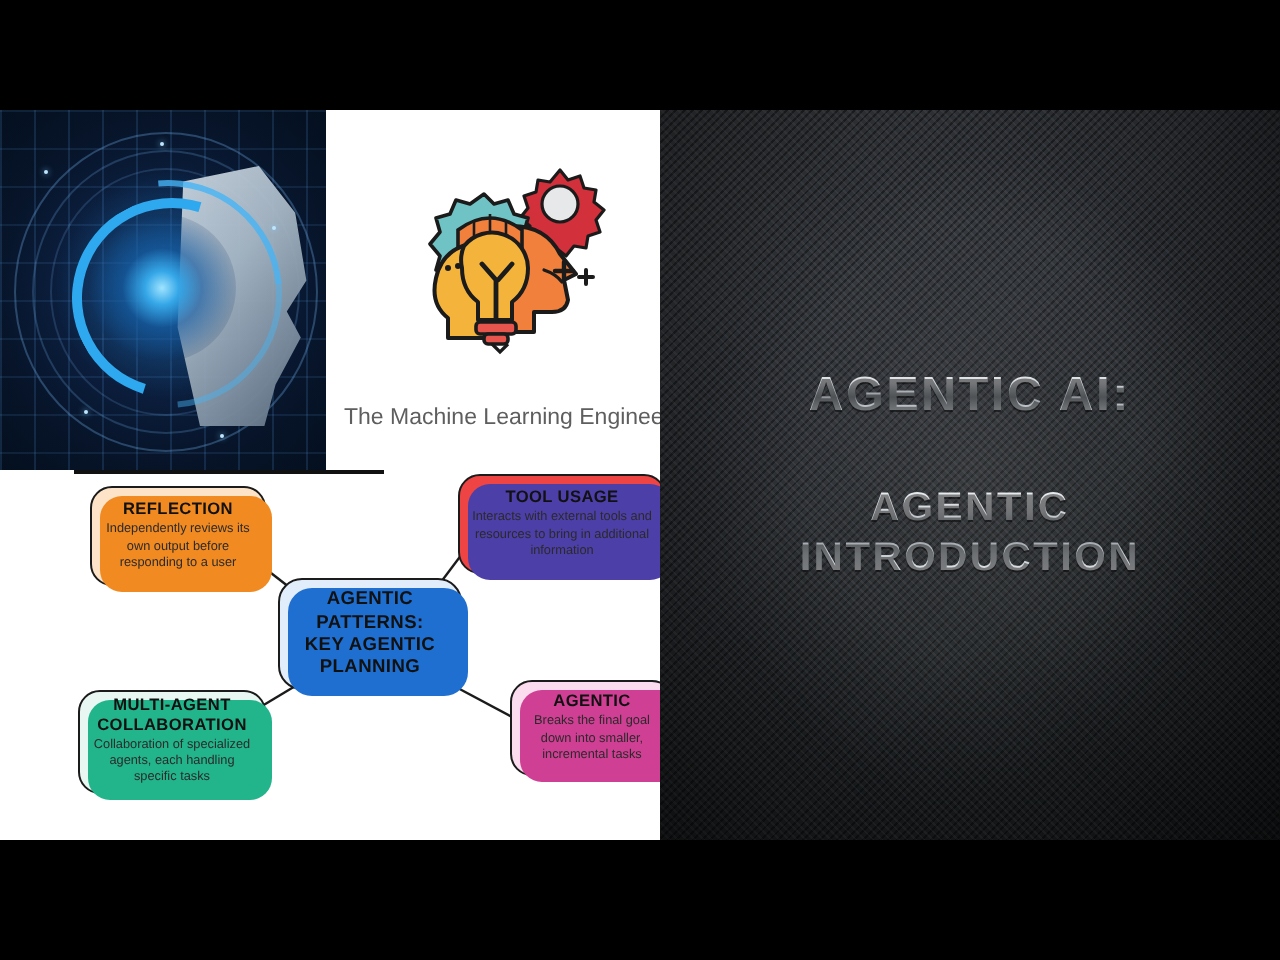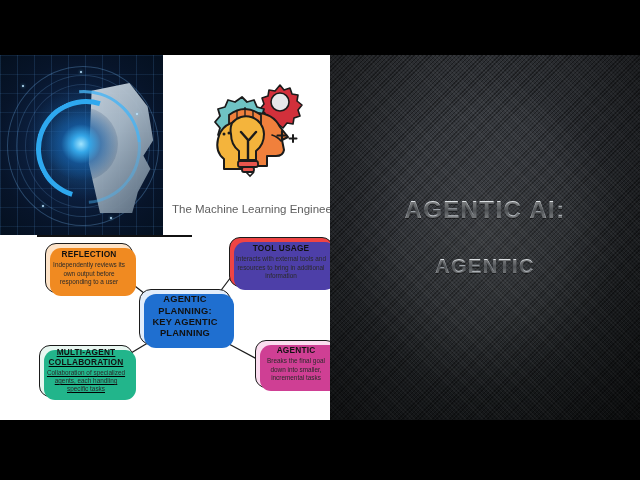--- a/index.html
+++ b/index.html
@@ -58,21 +58,21 @@
 
   .node::after{content:"";position:absolute;left:4px;right:-4px;top:4px;bottom:-4px;
         border-radius:11px;z-index:-1;}
 
   #n-reflection{left:14px;top:8px;width:88px;height:50px;background:#fde3c8;}
   #n-reflection::after{background:#f08a21;}
   #n-tool{left:198px;top:2px;width:104px;height:50px;background:#ef4444;}
   #n-tool::after{background:#4d3fa8;}
   #n-planning{left:224px;top:105px;width:82px;height:48px;background:#fbdcef;}
   #n-planning::after{background:#cf3f94;}
-  #n-multi{left:8px;top:110px;width:94px;height:52px;background:#e8f7f1;text-decoration:underline;}
+  #n-multi{left:8px;top:110px;width:94px;height:52px;background:#e8f7f1;}
   #n-multi::after{background:#22b58b;}
   #n-center{left:108px;top:54px;width:92px;height:56px;background:#e2edfb;border-radius:12px;}
   #n-center::after{background:#1f6fd0;border-radius:12px;}
   #n-center .ttl{font-size:9.3px;line-height:1.22;}
 
   
   #slide-right{position:absolute;left:330px;top:0;width:310px;height:365px;
       background:
         radial-gradient(ellipse at 50% 50%, rgba(255,255,255,.085) 0%, rgba(255,255,255,0) 62%),
         repeating-linear-gradient(45deg, rgba(255,255,255,.055) 0 1px, rgba(0,0,0,0) 1px 3px),
@@ -177,30 +177,31 @@
           <div class="ttl">
               <div>MULTI-AGENT</div>
               <div>COLLABORATION</div>
             </div>
           <div class="dsc">Collaboration of specialized agents, each handling specific tasks</div>
         </div>
 
         <div class="node" id="n-center">
           <div class="ttl">
               <div>AGENTIC</div>
-              <div>PLANNING:</div>
+              <div>PATTERNS:</div>
               <div>KEY AGENTIC</div>
               <div>PLANNING</div>
             </div>
         </div>
       </div>
     </div>
 
     <div id="slide-right">
       <div class="vig"></div>
       <div class="metal" id="title-main">AGENTIC AI:</div>
       <div class="metal" id="title-sub">
           <div>AGENTIC</div>
+          <div>INTRODUCTION</div>
         </div>
     </div>
 
   </div>
 </div>
 
 </body></html>

